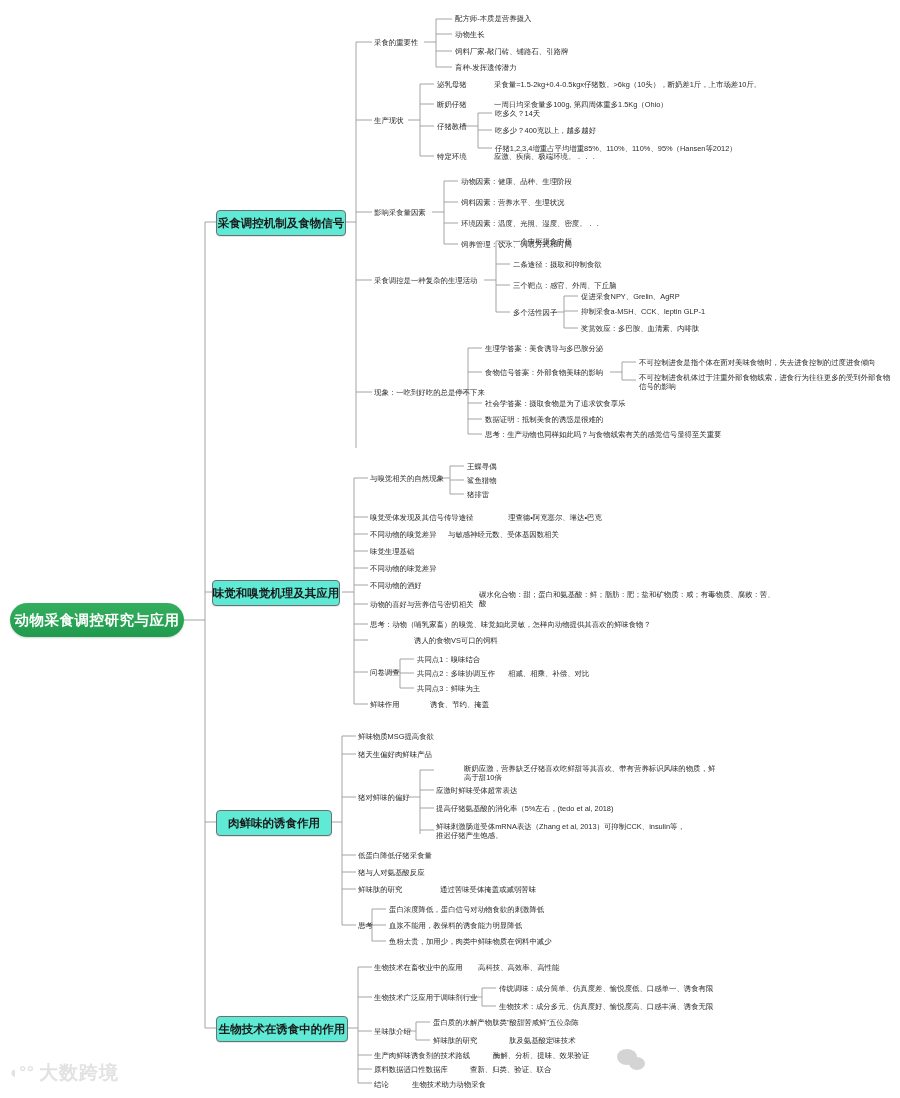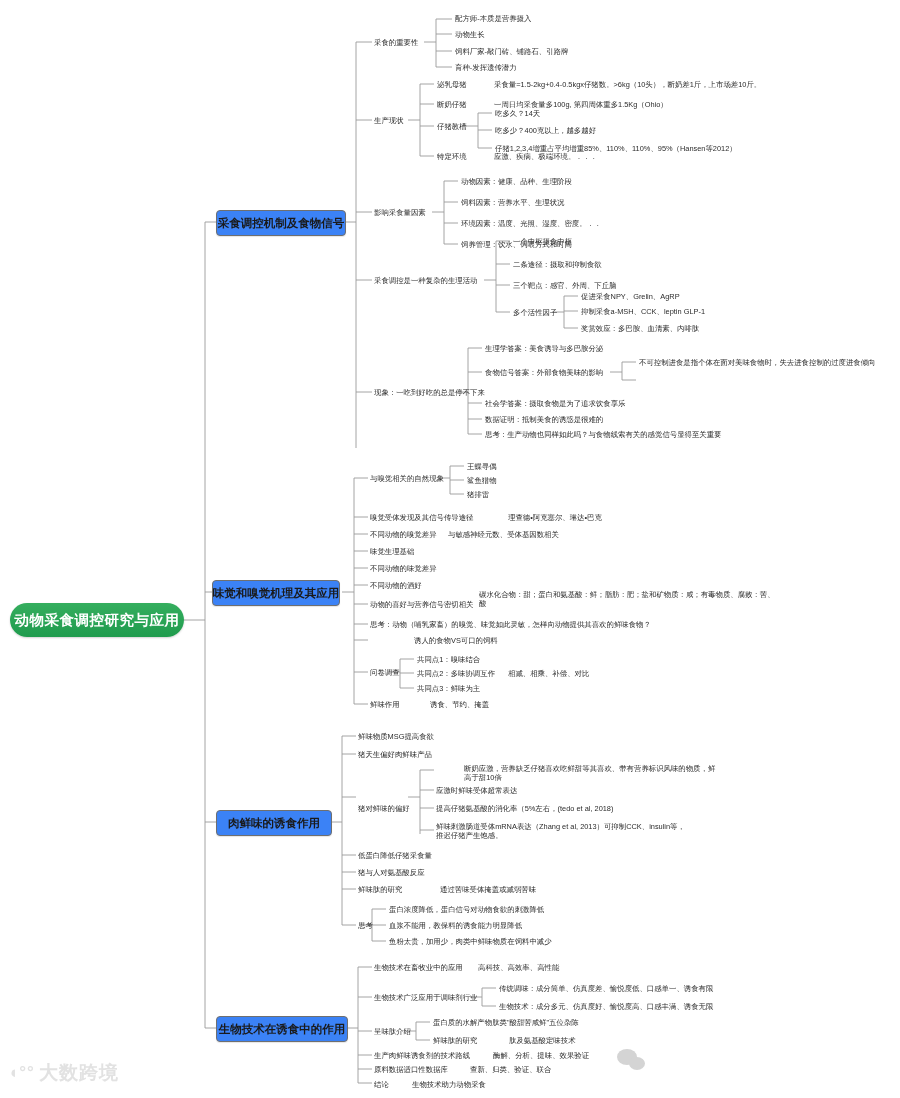--- a/index.html
+++ b/index.html
@@ -25,21 +25,21 @@
     letter-spacing:.5px;
     display:flex;align-items:center;justify-content:center;
     box-shadow:0 1px 2px rgba(0,0,0,.18);
     white-space:nowrap;
   }
   
   .l1{
     position:absolute;
     border:1.2px solid #6f6f6f;
     border-radius:4px;
-    background:#3b82f6;
+    background:#5eead4;
     color:#1a1a1a;
     font-size:11.5px;
     font-weight:bold;
     display:flex;align-items:center;justify-content:center;
     white-space:nowrap;
     box-shadow:0 1px 1px rgba(0,0,0,.10);
   }
   
   .tx{
     position:absolute;
@@ -255,20 +255,21 @@
   <div class="tx" style="left:513px;top:281px;">三个靶点：感官、外周、下丘脑</div>
   <div class="tx" style="left:513px;top:308px;">多个活性因子</div>
   <div class="tx" style="left:581px;top:292px;">促进采食NPY、Grelin、AgRP</div>
   <div class="tx" style="left:581px;top:307px;">抑制采食a-MSH、CCK、leptin GLP-1</div>
   <div class="tx" style="left:581px;top:324px;">奖赏效应：多巴胺、血清素、内啡肽</div>
 
   <div class="tx" style="left:374px;top:388px;">现象：一吃到好吃的总是停不下来</div>
   <div class="tx" style="left:485px;top:344px;">生理学答案：美食诱导与多巴胺分泌</div>
   <div class="tx" style="left:485px;top:368px;">食物信号答案：外部食物美味的影响</div>
   <div class="tx" style="left:639px;top:358px;">不可控制进食是指个体在面对美味食物时，失去进食控制的过度进食倾向</div>
+  <div class="tx wrap" style="left:639px;top:373px;width:252px;">不可控制进食机体过于注重外部食物线索，进食行为往往更多的受到外部食物信号的影响</div>
   <div class="tx" style="left:485px;top:399px;">社会学答案：摄取食物是为了追求饮食享乐</div>
   <div class="tx" style="left:485px;top:415px;">数据证明：抵制美食的诱惑是很难的</div>
   <div class="tx" style="left:485px;top:430px;">思考：生产动物也同样如此吗？与食物线索有关的感觉信号显得至关重要</div>
 
   <div class="tx" style="left:370px;top:474px;">与嗅觉相关的自然现象</div>
   <div class="tx" style="left:467px;top:462px;">王蝶寻偶</div>
   <div class="tx" style="left:467px;top:476px;">鲨鱼猎物</div>
   <div class="tx" style="left:467px;top:490px;">猪排雷</div>
 
   <div class="tx" style="left:370px;top:513px;">嗅觉受体发现及其信号传导途径</div>
@@ -292,21 +293,21 @@
   <div class="tx" style="left:417px;top:669px;">共同点2：多味协调互作</div>
   <div class="tx" style="left:508px;top:669px;">相减、相乘、补偿、对比</div>
   <div class="tx" style="left:417px;top:684px;">共同点3：鲜味为主</div>
 
   <div class="tx" style="left:370px;top:700px;">鲜味作用</div>
   <div class="tx" style="left:430px;top:700px;">诱食、节约、掩盖</div>
 
   <div class="tx" style="left:358px;top:732px;">鲜味物质MSG提高食欲</div>
   <div class="tx" style="left:358px;top:750px;">猪天生偏好肉鲜味产品</div>
 
-  <div class="tx" style="left:358px;top:793px;margin-top:11px;">猪对鲜味的偏好</div>
+  <div class="tx" style="left:358px;top:793px;">猪对鲜味的偏好</div>
   <div class="tx wrap" style="left:436px;top:764px;width:256px;margin-left:28px;">断奶应激，营养缺乏仔猪喜欢吃鲜甜等其喜欢、带有营养标识风味的物质，鲜高于甜10倍</div>
   <div class="tx" style="left:436px;top:786px;">应激时鲜味受体超常表达</div>
   <div class="tx" style="left:436px;top:804px;">提高仔猪氨基酸的消化率（5%左右，(tedo et al, 2018)</div>
   <div class="tx wrap" style="left:436px;top:822px;width:256px;">鲜味刺激肠道受体mRNA表达（Zhang et al, 2013）可抑制CCK、insulin等，推迟仔猪产生饱感。</div>
 
   <div class="tx" style="left:358px;top:851px;">低蛋白降低仔猪采食量</div>
   <div class="tx" style="left:358px;top:868px;">猪与人对氨基酸反应</div>
   <div class="tx" style="left:358px;top:885px;">鲜味肽的研究</div>
   <div class="tx" style="left:440px;top:885px;">通过苦味受体掩盖或减弱苦味</div>
 

